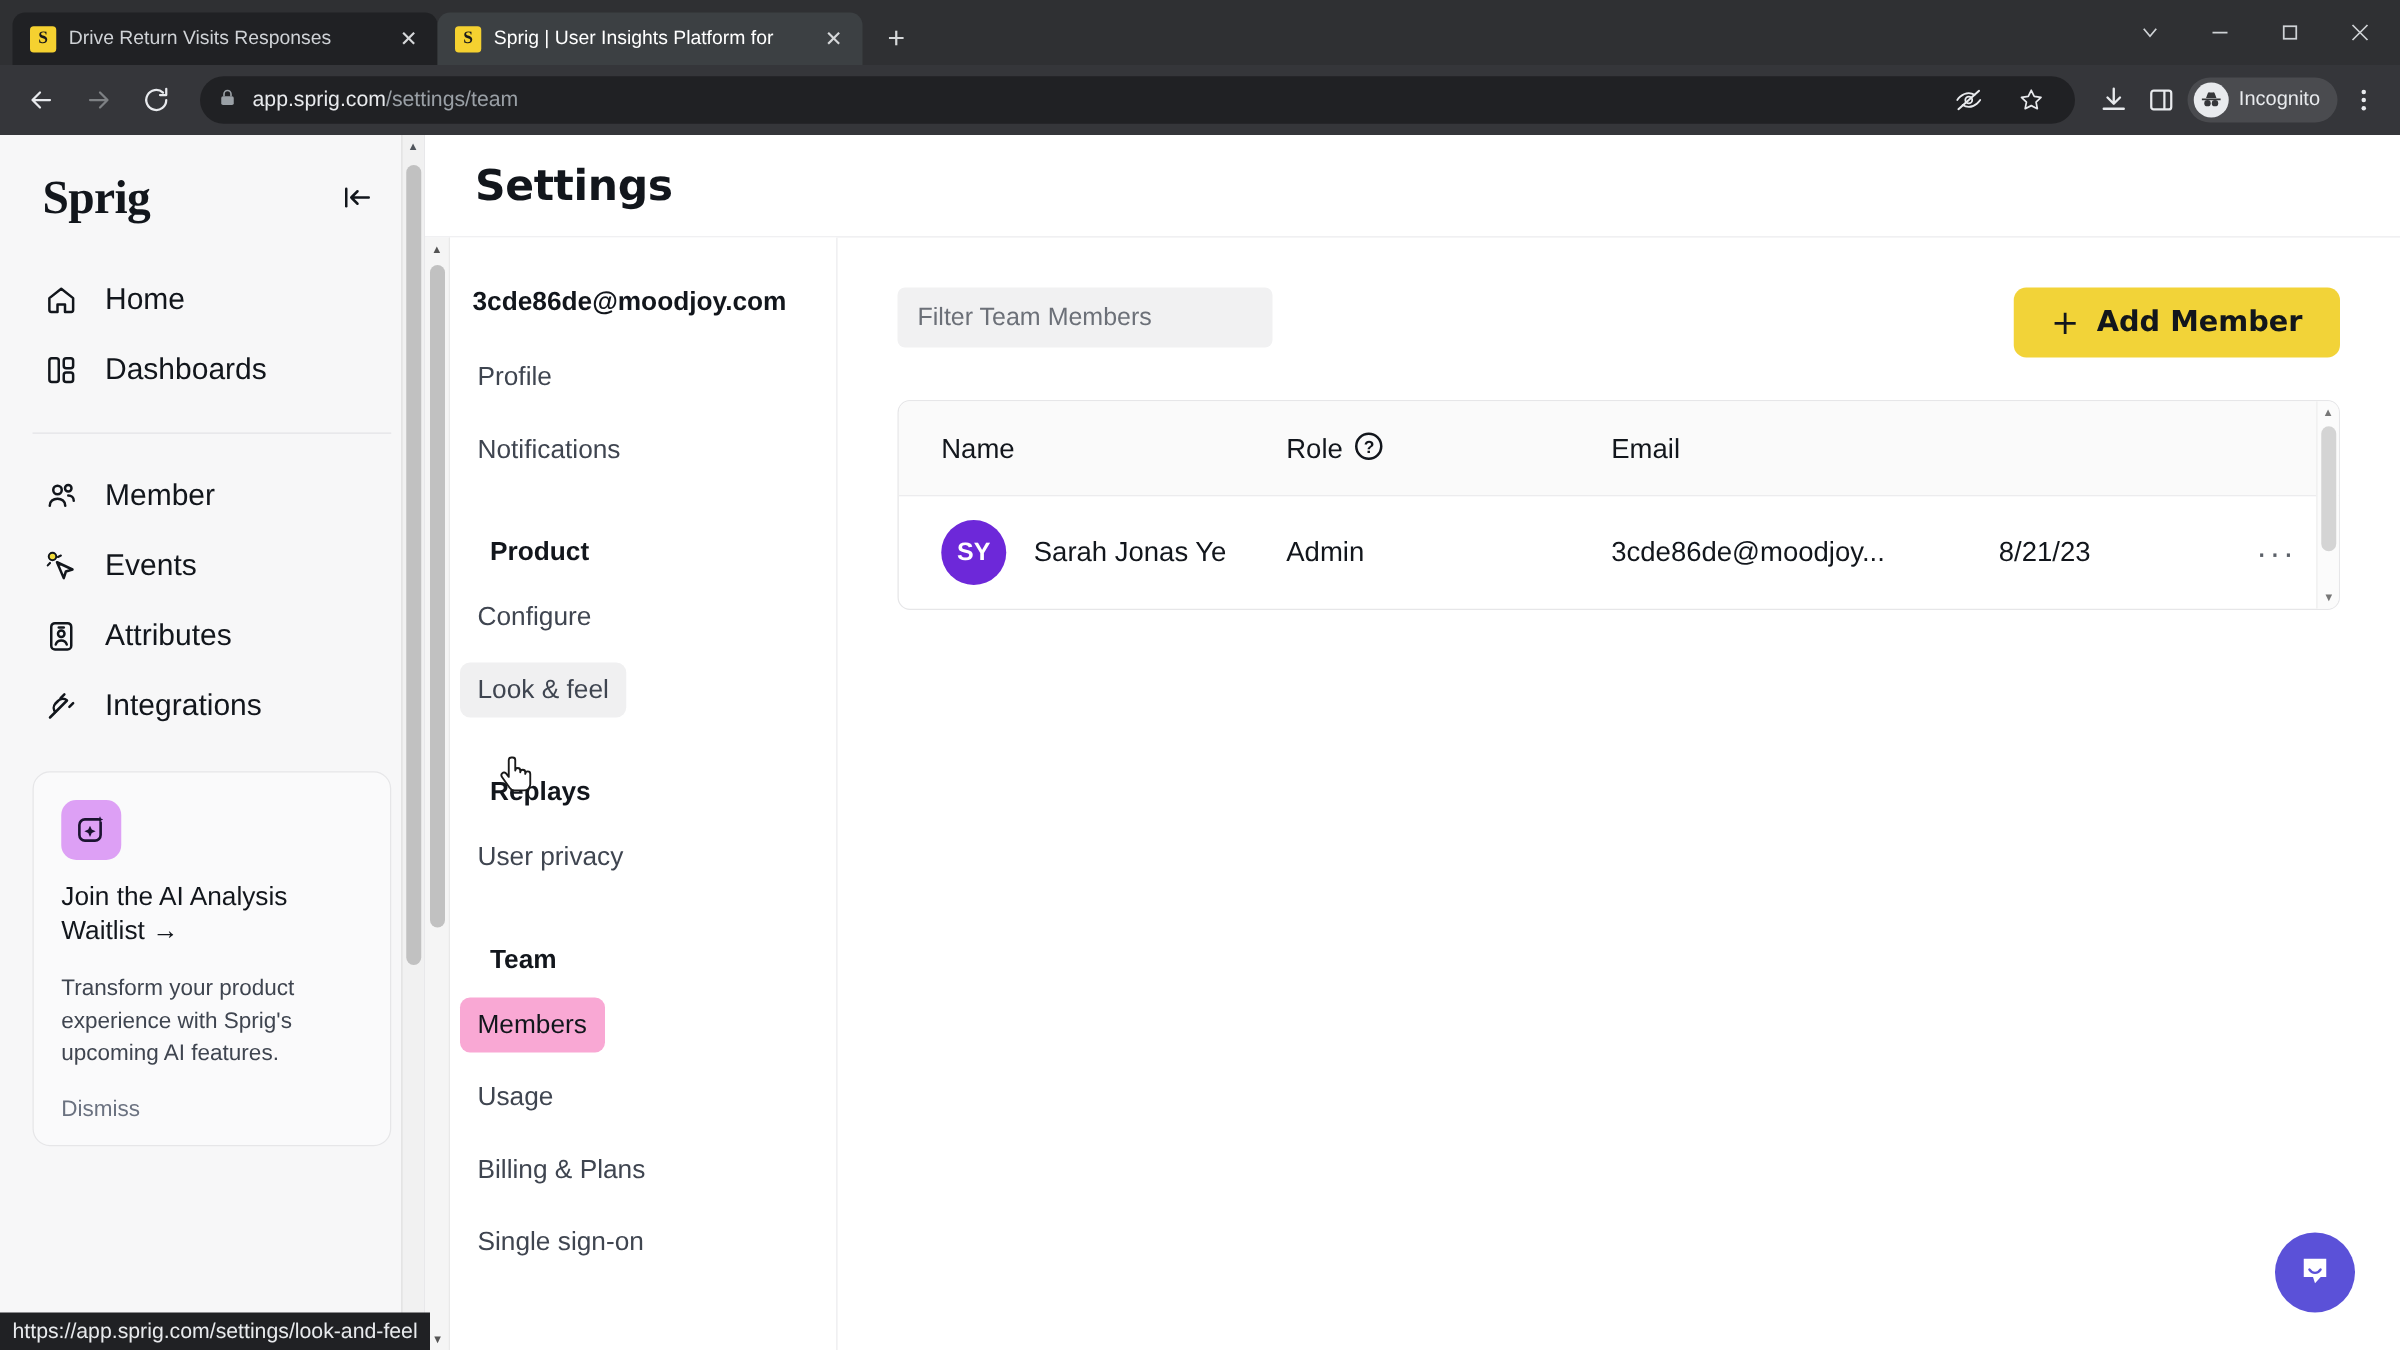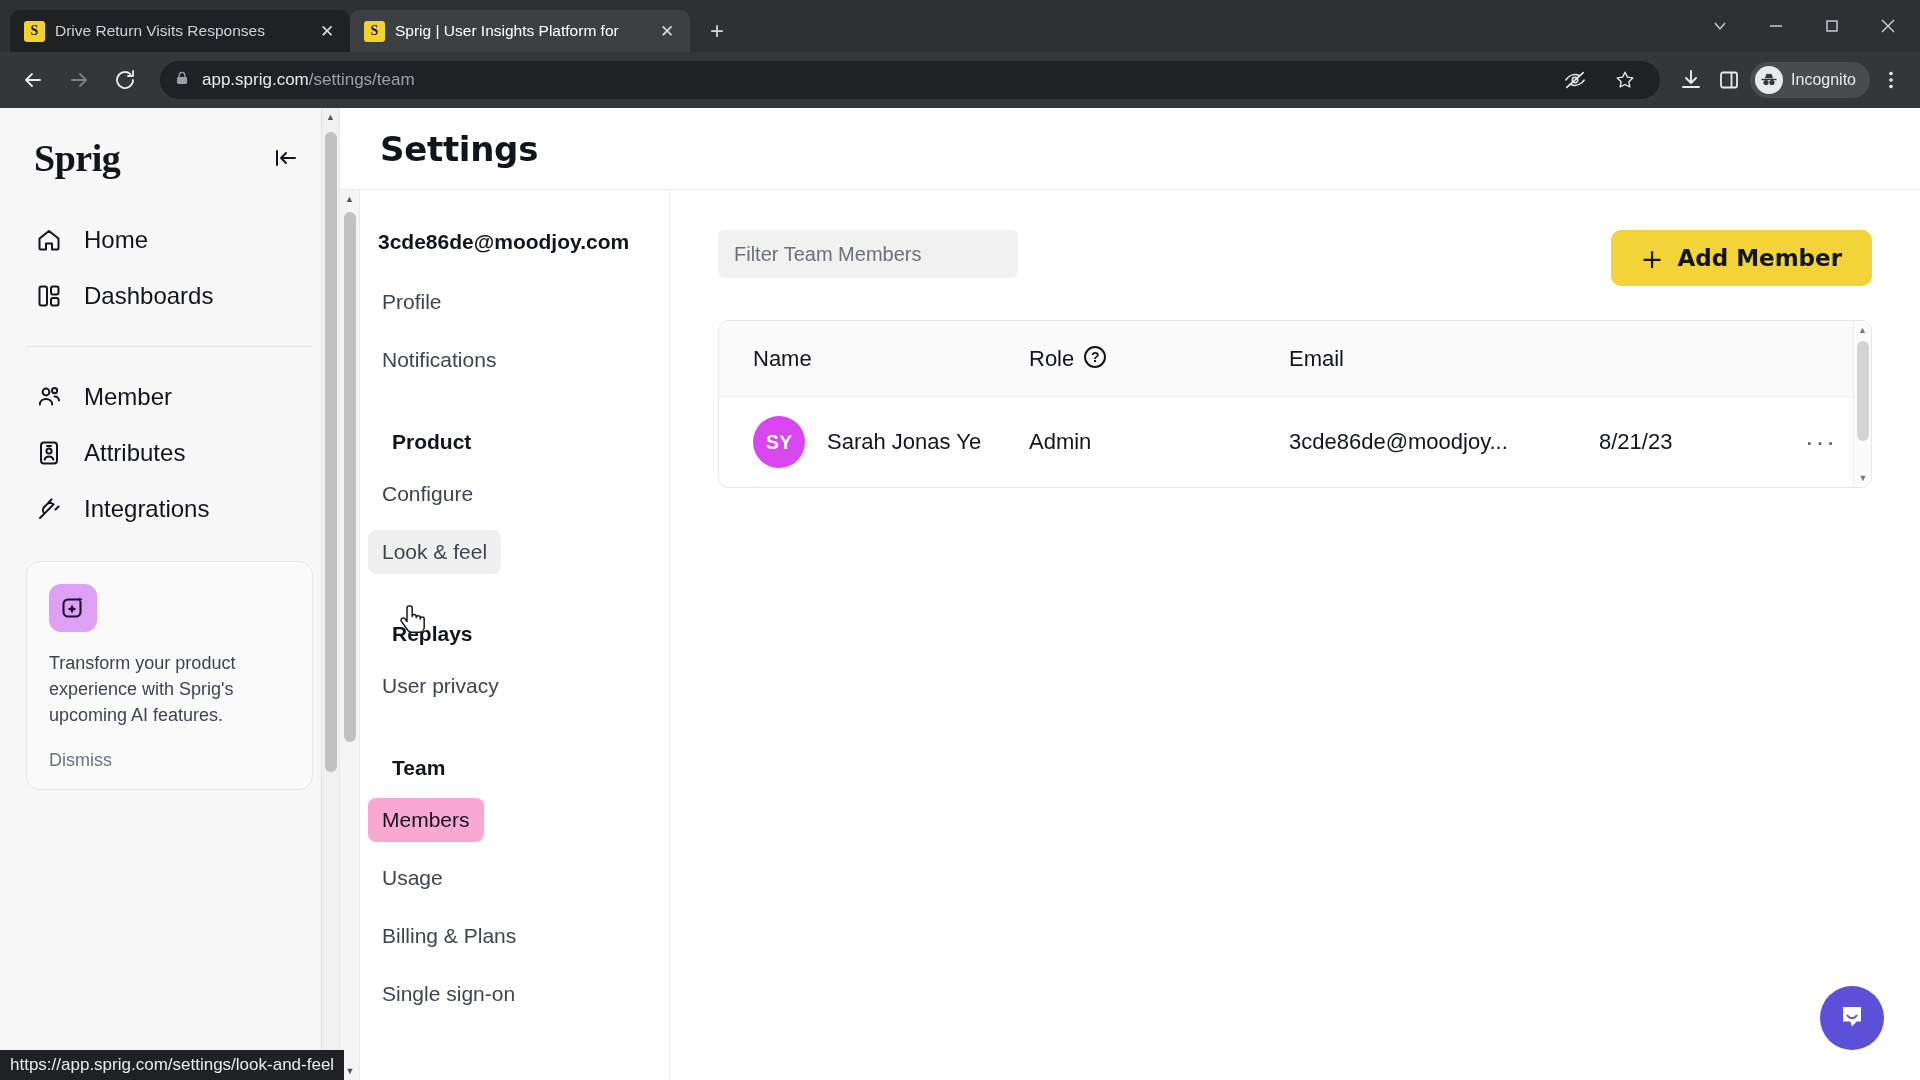--- a/index.html
+++ b/index.html
@@ -192,21 +192,21 @@
     border-bottom: 1px solid #ececee; color: #12161c; font-size: 22px;
   }
   .tbl-row { display: flex; align-items: center; height: 90px; font-size: 22px; color: #12161c; }
   .c-name { width: 310px; padding-left: 34px; display: flex; align-items: center; gap: 22px; }
   .c-role { width: 260px; display: flex; align-items: flex-start; gap: 10px; }
   .c-email { width: 310px; }
   .c-date { width: 190px; display: flex; align-items: center; gap: 26px; }
   .c-menu { flex: 1; display: flex; justify-content: flex-start; padding-left: 16px; }
   .date-head { line-height: 1.25; }
   .avatar {
-    width: 52px; height: 52px; border-radius: 50%; background: #d946ef;
+    width: 52px; height: 52px; border-radius: 50%; background: #6d28d9;
     display: flex; align-items: center; justify-content: center;
     color: #ffffff; font-size: 20px; font-weight: 700; flex: 0 0 auto;
   }
   .helpq {
     width: 22px; height: 22px; border-radius: 50%; border: 2px solid #12161c;
     display: flex; align-items: center; justify-content: center;
     font-size: 14px; font-weight: 700; line-height: 1;
   }
   .dots { color: #5b6068; font-size: 26px; letter-spacing: 2px; line-height: 1; }
 
@@ -402,20 +402,30 @@
             <svg width="28" height="28" viewBox="0 0 28 28">
                 <circle cx="11" cy="9" r="3.4" stroke="#12161c" stroke-width="2" fill="none"></circle>
                 <path d="M4.8 21.5c0-3.4 2.8-5.6 6.2-5.6s6.2 2.2 6.2 5.6" stroke="#12161c" stroke-width="2" fill="none" stroke-linecap="round"></path>
                 <circle cx="19.6" cy="7.6" r="2.6" stroke="#12161c" stroke-width="2" fill="none"></circle>
                 <path d="M19.6 13.4c2.6 0 4.4 1.8 4.4 4.2" stroke="#12161c" stroke-width="2" fill="none" stroke-linecap="round"></path>
               </svg>
           </span>
           <span>Member</span>
         </div>
 
+        <div class="navitem">
+          <span class="navicon">
+            <svg width="28" height="28" viewBox="0 0 28 28">
+              <circle cx="7" cy="6.2" r="3" fill="#F0DB3C" stroke="#12161c" stroke-width="1.6"></circle>
+              <path d="M11.4 6.6l2.3-1.2M5 11.4l-1.8 1.9M11.2 11.2l1.7 1.6" stroke="#12161c" stroke-width="1.7" stroke-linecap="round"></path>
+              <path d="M10.6 10.8L23 16.6l-5.3 1.6-1.7 5.3z" stroke="#12161c" stroke-width="2" fill="none" stroke-linejoin="round"></path>
+            </svg>
+          </span>
+          <span>Events</span>
+        </div>
 
         <div class="navitem">
           <span class="navicon">
             <svg width="28" height="28" viewBox="0 0 28 28">
                 <rect x="6" y="3.5" width="16" height="21" rx="3" stroke="#12161c" stroke-width="2" fill="none"></rect>
                 <circle cx="14" cy="12" r="2.6" stroke="#12161c" stroke-width="2" fill="none"></circle>
                 <path d="M9.6 20.6c.6-2 2.3-3.2 4.4-3.2s3.8 1.2 4.4 3.2" stroke="#12161c" stroke-width="2" fill="none" stroke-linecap="round"></path>
                 <path d="M12 7h4" stroke="#12161c" stroke-width="2" stroke-linecap="round"></path>
               </svg>
           </span>
@@ -434,20 +444,21 @@
       </div>
 
       <div class="promo">
         <div class="promo-icon">
           <svg width="30" height="30" viewBox="0 0 30 30">
               <path d="M20.5 6.5H10A4.5 4.5 0 005.5 11v8A4.5 4.5 0 0010 23.5h8a4.5 4.5 0 004.5-4.5V9" stroke="#1b1330" stroke-width="2.1" fill="none" stroke-linecap="round"></path>
               <path d="M14 11.5l1.4 3.1 3.1 1.4-3.1 1.4-1.4 3.1-1.4-3.1-3.1-1.4 3.1-1.4z" fill="#1b1330"></path>
               <path d="M22 4l.8 1.8 1.8.8-1.8.8L22 9.2l-.8-1.8-1.8-.8 1.8-.8z" fill="#1b1330"></path>
             </svg>
         </div>
+        <div class="promo-title">Join the AI Analysis Waitlist →</div>
         <div class="promo-body">Transform your product experience with Sprig's upcoming AI features.</div>
         <div class="promo-dismiss">Dismiss</div>
       </div>
 
       <div class="page-scrollbar">
         <div class="psb-arrow">▲</div>
         <div class="psb-thumb" style="top:24px; height:640px;"></div>
         <div class="psb-arrow" style="position:absolute;bottom:0;width:18px;">▼</div>
       </div>
     </div>

